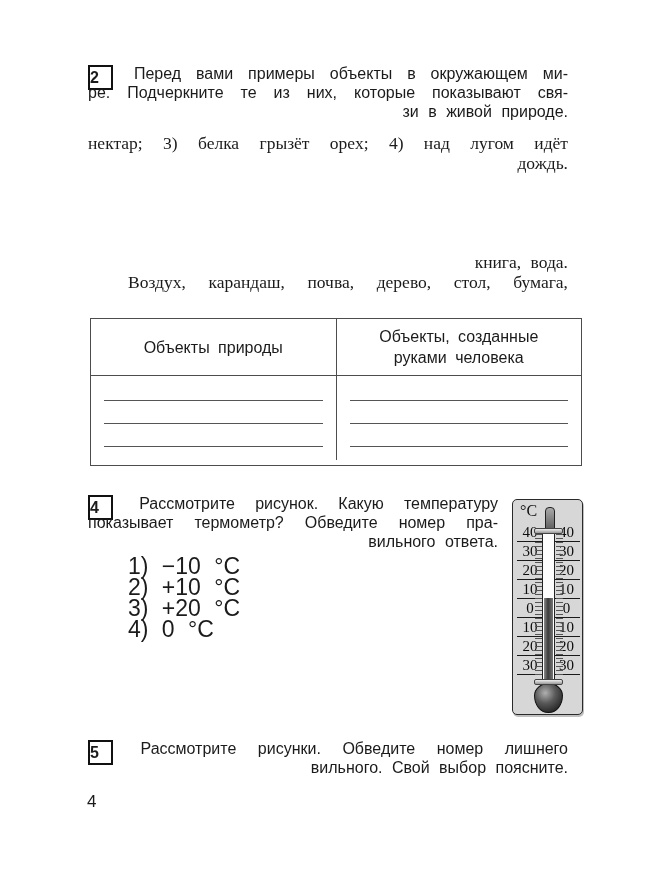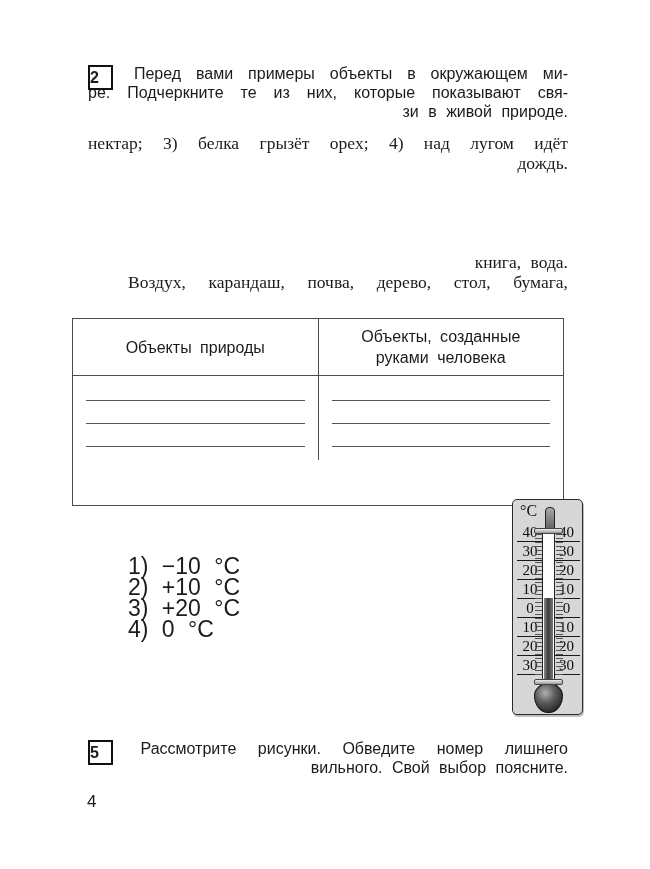--- a/index.html
+++ b/index.html
@@ -11,21 +11,21 @@
   .lastline{text-align:right;}
   .serif .line{font-family:"Liberation Serif","DejaVu Serif",serif;font-size:17.5px;height:20px;line-height:20px;}
   .indent{padding-left:40px;}
   .num-box{display:inline-block;width:21px;height:21px;line-height:21px;border:2px solid #111;
            text-align:center;font-weight:700;font-size:16px;vertical-align:-4px;margin-right:6px;
            background:#fff;word-spacing:0;}
   
   .options{position:absolute;left:128px;width:300px;}
   .opt{font-family:Liberation Sans, sans-serif;font-size:23px;height:21px;line-height:21px;word-spacing:7px;}
   
-  .tbl{position:absolute;left:72px;top:318px;width:492px;height:188px;border:1.5px solid #4d4d4d;box-sizing:border-box;}
+  .tbl{position:absolute;left:90px;top:318px;width:492px;height:148px;border:1.5px solid #4d4d4d;box-sizing:border-box;}
   .thead{display:flex;height:57px;border-bottom:1px solid #4d4d4d;box-sizing:border-box;}
   .tbody{display:flex;height:84px;}
   .th{flex:1;display:flex;align-items:center;justify-content:center;text-align:center;
       font-size:16px;word-spacing:4px;padding:0 18px;line-height:21px;}
   .th:first-child,.td:first-child{border-right:1px solid #4d4d4d;}
   .td{flex:1;padding-top:2px;box-sizing:border-box;}
   .wline{height:22px;border-bottom:1px solid #555;margin:0 13px;}
   
   .thermo{position:absolute;left:512px;top:499px;width:71px;height:216px;background:#d7d7d7;
           border:1.5px solid #2a2a2a;border-radius:5px;box-sizing:border-box;box-shadow:1px 2px 0 rgba(0,0,0,.25);}
@@ -89,20 +89,28 @@
           <div class="wline"></div>
         </div>
       <div class="td">
           <div class="wline"></div>
           <div class="wline"></div>
           <div class="wline"></div>
         </div>
     </div>
   </div>
 
+  <div class="blk" style="top:494px;width:410px">
+    <div class="line just">
+      <span class="num-box">4</span>
+      <span>Рассмотрите рисунок. Какую температуру</span>
+    </div>
+    <div class="line just">показывает термометр? Обведите номер пра-</div>
+    <div class="line lastline">вильного ответа.</div>
+  </div>
   <div class="options" style="top:556px">
     <div class="opt">1) −10 °C</div>
     <div class="opt">2) +10 °C</div>
     <div class="opt">3) +20 °C</div>
     <div class="opt">4) 0 °C</div>
   </div>
 
   <div class="thermo">
     <div class="thermo-unit">°C</div>
     <div class="thermo-rows">

